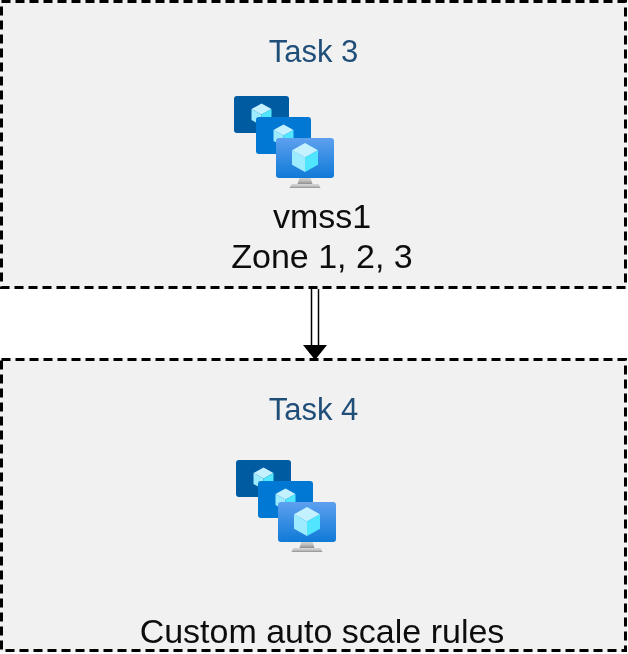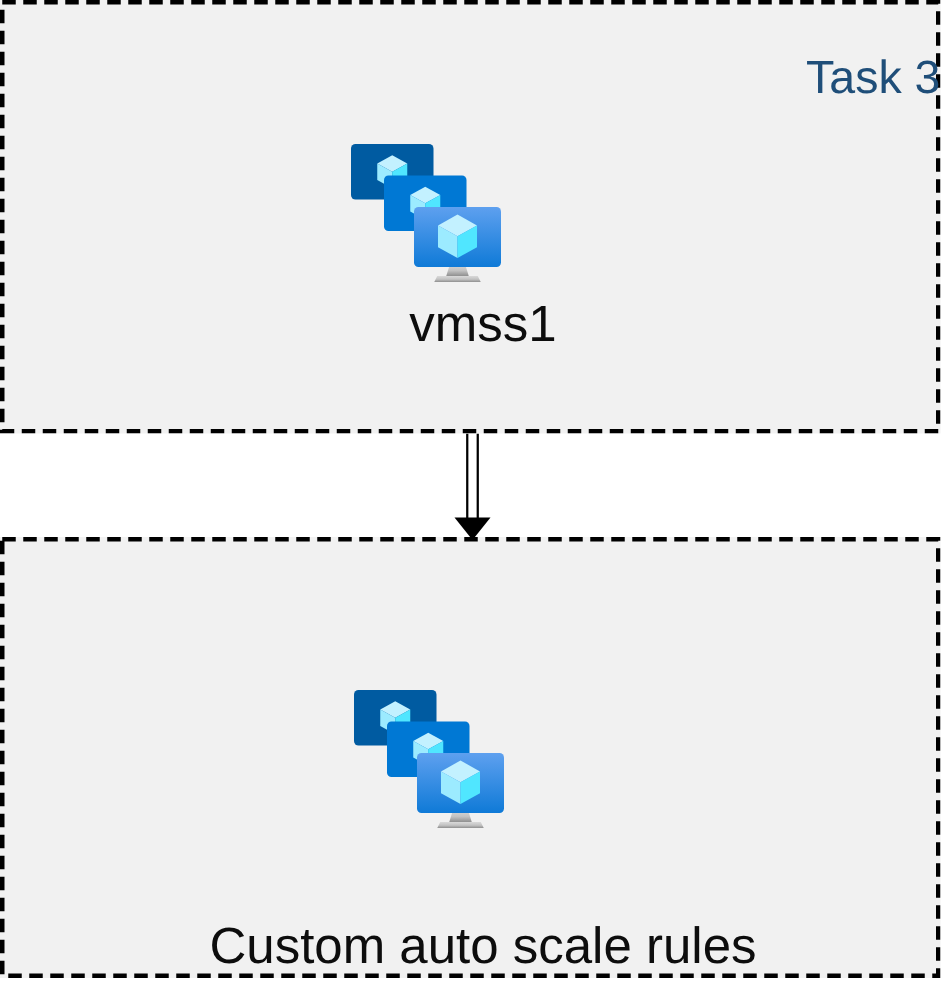--- a/index.html
+++ b/index.html
@@ -37,21 +37,21 @@
   .border-rect {
     fill: none;
     stroke: var(--box-border);
     stroke-width: 3;
     stroke-dasharray: 9 5;
   }
   .task-title {
     position: absolute;
     left: 0; right: 0;
     top: 33px;
-    text-align: right;
+    text-align: center;
     font-size: 31px;
     line-height: 37px;
     color: var(--task-title);
   }
   .icon-wrap {
     position: absolute;
     width: 100px;
     height: 92px;
   }
   .box-top    .icon-wrap { left: 234px; top: 96px; }
@@ -123,34 +123,36 @@
 
         <rect x="42" y="42" width="58" height="40" rx="3" fill="url(#vmss-front-grad)"></rect>
         <polygon points="71,47 84,54.25 71,61.5 58,54.25" fill="#c3f1ff"></polygon>
         <polygon points="58,54.25 71,61.5 71,76 58,68.75" fill="#9cebff"></polygon>
         <polygon points="84,54.25 71,61.5 71,76 84,68.75" fill="#50e6ff"></polygon>
       </svg>
     </div>
 
     <div class="box-label">
       <div>vmss1</div>
+      <div>Zone 1, 2, 3</div>
     </div>
   </div>
 
   <svg class="connector" viewBox="0 0 26 71" aria-hidden="true">
     <line x1="9.5" y1="0" x2="9.5" y2="58"></line>
     <line x1="16.5" y1="0" x2="16.5" y2="58"></line>
     <polygon points="1,56 25,56 13,71"></polygon>
   </svg>
 
   <div class="task-box box-bottom">
     <svg class="border-svg" viewBox="0 0 627 294" aria-hidden="true">
       <rect class="border-rect" x="1.5" y="1.5" width="624" height="291"></rect>
     </svg>
 
+    <div class="task-title">Task 4</div>
 
     <div class="icon-wrap">
       <svg viewBox="0 0 100 92" aria-hidden="true">
 
         <rect x="0" y="0" width="55" height="37" rx="3" fill="#005ba1"></rect>
         <polygon points="27.5,7.5 37.5,13 27.5,18.5 17.5,13" fill="#c3f1ff"></polygon>
         <polygon points="17.5,13 27.5,18.5 27.5,29.5 17.5,24" fill="#9cebff"></polygon>
         <polygon points="37.5,13 27.5,18.5 27.5,29.5 37.5,24" fill="#50e6ff"></polygon>
 
         <rect x="22" y="21" width="55" height="37" rx="3" fill="#0078d4"></rect>

